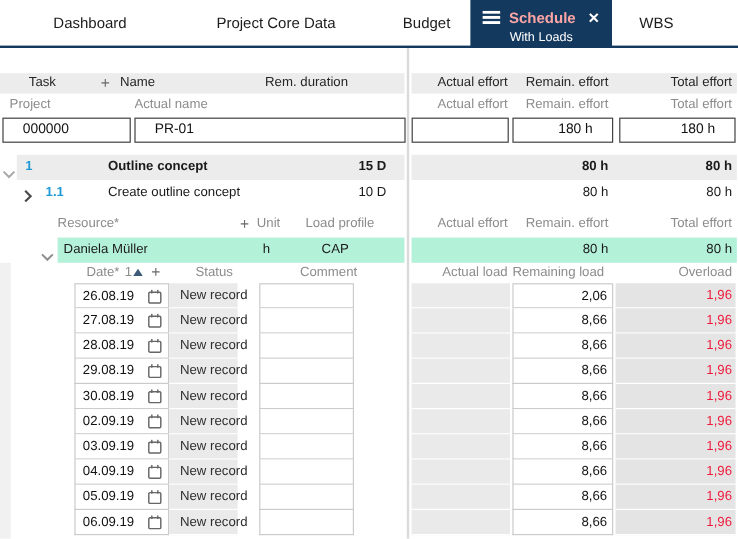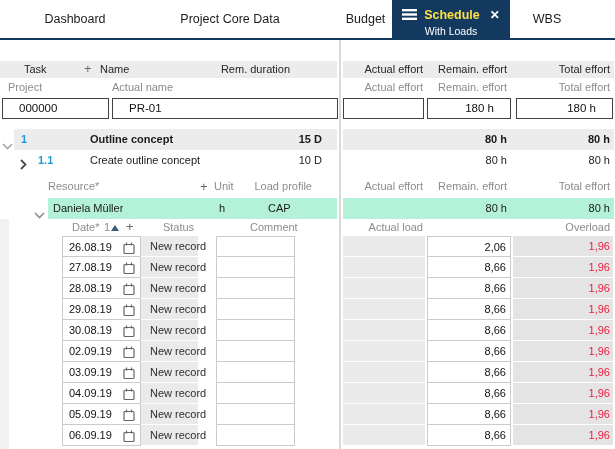--- a/index.html
+++ b/index.html
@@ -5,21 +5,21 @@
   * { box-sizing: border-box; margin: 0; padding: 0; }
   body { font-family: "Liberation Sans", sans-serif; background: #fff; }
   .screen { position: relative; width: 615px; height: 449px; background: #fff; overflow: hidden; }
 
   
   .tab { position: absolute; top: 0; height: 38px; line-height: 38px; text-align: center;
          font-size: 12.5px; color: #1c1c1c; cursor: pointer; white-space: nowrap; }
   .tabline { position: absolute; top: 38px; left: 0; width: 615px; height: 2px; background: #14395e; }
   .tab-active { position: absolute; top: 0; left: 392px; width: 118px; height: 40px; background: #14395e; color: #fff; }
   .sched-top { display: flex; align-items: center; justify-content: center; gap: 7px; height: 21px; margin-top: 4px; }
-  .sched-label { font-size: 12.5px; font-weight: bold; color: #fde047; }
+  .sched-label { font-size: 12.5px; font-weight: bold; color: #fca5a5; }
   .sched-close { font-size: 12px; font-weight: bold; color: #fff; margin-left: 3px; cursor: pointer; }
   .sched-sub { text-align: center; font-size: 10.5px; color: #fff; }
 
   
   .vdivider { position: absolute; top: 40px; left: 339px; width: 2px; height: 409px; background: #dadada; }
   .leftstrip { position: absolute; top: 219px; left: 0; width: 9px; height: 230px; background: #f1f1f1; }
 
   .row { position: absolute; left: 0; width: 615px; }
   .c { position: absolute; font-size: 11px; color: #1a1a1a; white-space: nowrap; overflow: hidden; }
   .gray { color: #8c8c8c; }
@@ -62,21 +62,21 @@
   .tri-up { display:inline-block; width:0; height:0; border-left:4px solid transparent; border-right:4px solid transparent;
             border-bottom:6px solid #3c5a77; margin-left:1px; }
 </style>
 </head>
 <body>
 
 <div class="screen">
 
   <div class="tab" style="left:10px;width:130px;">Dashboard</div>
   <div class="tab" style="left:150px;width:160px;">Project Core Data</div>
-  <div class="tab" style="left:323px;width:85px;">Budget</div>
+  <div class="tab" style="left:313px;width:85px;">Budget</div>
   <div class="tab" style="left:512px;width:70px;">WBS</div>
   <div class="tabline"></div>
   <div class="tab-active">
     <div class="sched-top">
       <span style="display:inline-flex;">
         <svg width="15" height="11" viewBox="0 0 15 11">
             <rect x="0" y="0" width="15" height="2.4" fill="#fff"></rect>
             <rect x="0" y="4.3" width="15" height="2.4" fill="#fff"></rect>
             <rect x="0" y="8.6" width="15" height="2.4" fill="#fff"></rect>
           </svg>
@@ -169,20 +169,21 @@
     <div class="c ce-total" style="line-height:21px;">80 h</div>
   </div>
 
   <div class="row" style="top:219px;height:17px;">
     <div class="c gray" style="left:72px;line-height:17px;">Date*</div>
     <div class="c gray" style="left:104px;line-height:17px;"><span>1</span><span class="tri-up"></span></div>
     <div class="c plus" style="left:126px;line-height:16px;">+</div>
     <div class="c gray" style="left:141px;width:75px;text-align:center;line-height:17px;">Status</div>
     <div class="c gray" style="left:250px;line-height:17px;">Comment</div>
     <div class="c gray ce-actual" style="line-height:17px;">Actual load</div>
+    <div class="c gray" style="left:427px;width:84px;text-align:right;padding-right:8px;line-height:17px;">Remaining load</div>
     <div class="c gray ce-total" style="line-height:17px;">Overload</div>
   </div>
 
   <div class="lrow first" style="top:236px;">
     <div class="lc ld"><span>26.08.19</span>
       <span class="calwrap"><svg width="12" height="13" viewBox="0 0 12 13">
             <rect x="1" y="2.5" width="10" height="9" rx="1" fill="none" stroke="#666" stroke-width="1.2"></rect>
             <line x1="3.5" y1="0.5" x2="3.5" y2="3.5" stroke="#666" stroke-width="1.2"></line>
             <line x1="8.5" y1="0.5" x2="8.5" y2="3.5" stroke="#666" stroke-width="1.2"></line>
           </svg></span></div>

